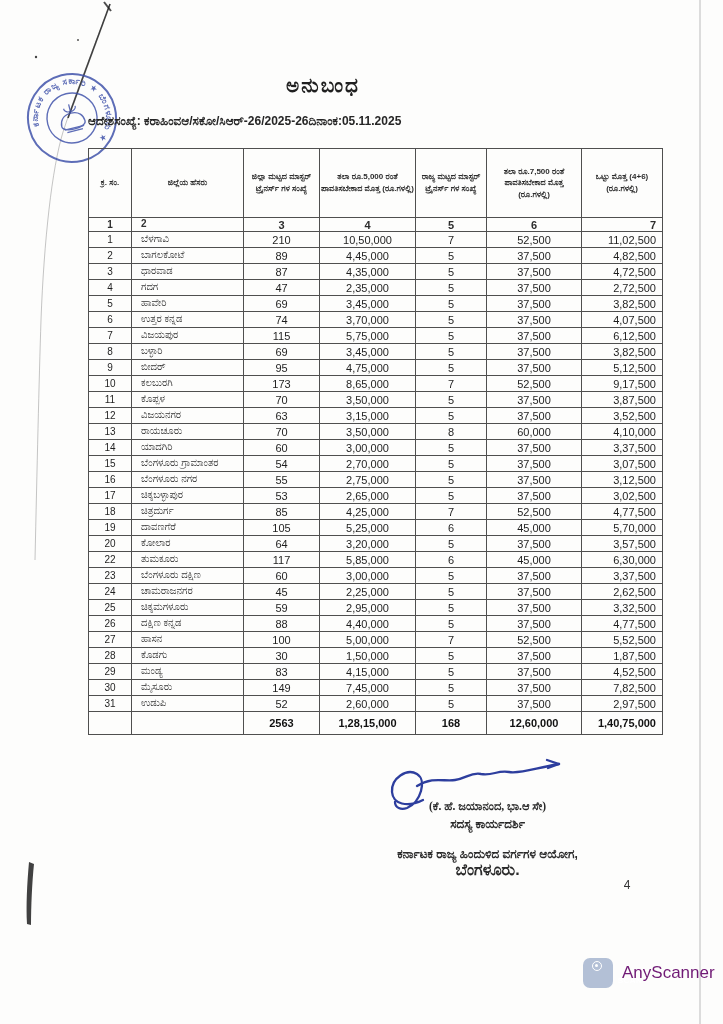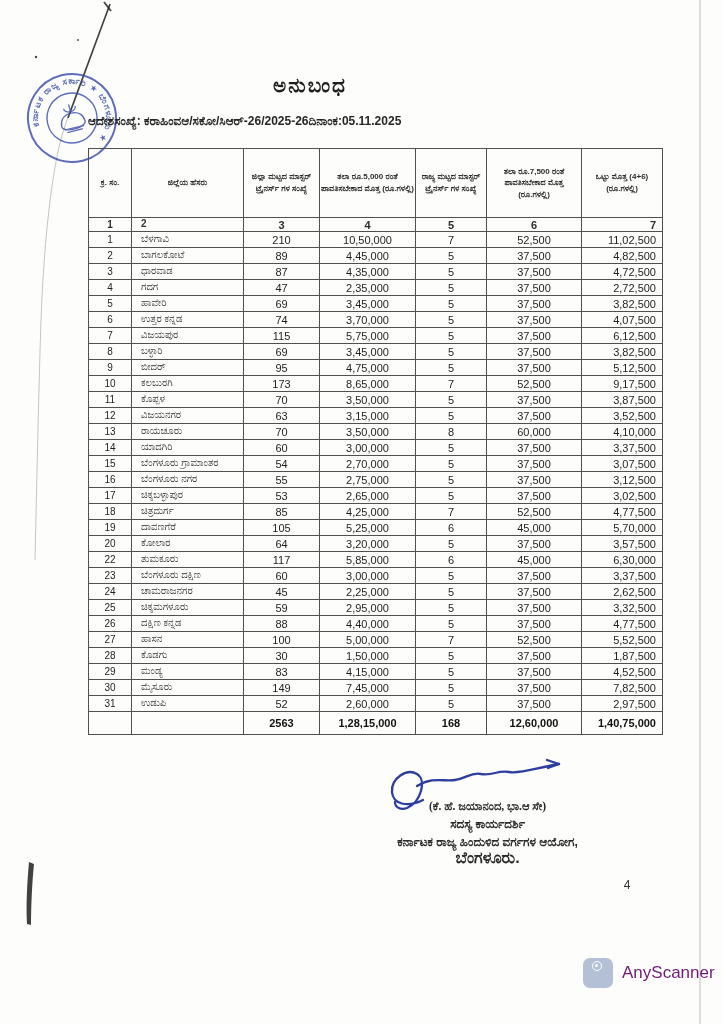--- a/index.html
+++ b/index.html
@@ -2,21 +2,21 @@
 <html><head>
 <meta charset="utf-8">
 <style>
   html,body{margin:0;padding:0;background:#e9e9e9;}
   .page{
     position:relative;width:723px;height:1024px;margin:0 auto;
     background:#fdfdfc;overflow:hidden;
     font-family:"Liberation Sans","DejaVu Sans",sans-serif;color:#222;
   }
   .doc-title{
-    position:absolute;top:74px;left:0;width:620px;text-align:center;
+    position:absolute;top:74px;left:13px;width:620px;text-align:center;
     font-size:20px;font-weight:bold;letter-spacing:2px;color:#1f1f1f;
   }
   .ref-row{
     position:absolute;top:114px;left:88px;width:505px;
     display:flex;justify-content:flex-start;
     font-size:12px;font-weight:bold;color:#262626;
   }
   
   table.doc-table{
     position:absolute;top:148px;left:88px;width:574px;
@@ -36,21 +36,21 @@
   .doc-table td.num{text-align:center;font-size:11px;}
   .doc-table td.amt{text-align:center;font-size:11px;}
   .doc-table td.amt7{text-align:right;padding-right:6px;font-size:11px;}
   .doc-table tfoot td{height:20px;font-weight:bold;font-size:11.5px;color:#111;}
   
   .sign-block{
     position:absolute;left:340px;top:800px;width:295px;text-align:center;
     font-weight:bold;color:#2a2a2a;
   }
   .sign-block .s-name{font-size:11.5px;margin-bottom:4px;font-family:Liberation Serif, serif;}
-  .sign-block .s-desig{font-size:12px;margin-bottom:4px;}
+  .sign-block .s-desig{font-size:12px;margin-bottom:16px;}
   .sign-block .s-org{font-size:12px;}
   .sign-block .s-place{font-size:16px;}
   .signature-svg{position:absolute;left:345px;top:758px;}
   .page-number{position:absolute;left:612px;top:878px;width:30px;text-align:center;font-size:12px;color:#333;}
   
   .scan-edge{position:absolute;left:699px;top:0;width:2px;height:1024px;background:#d6d6d6;opacity:.85;}
   .crease-svg{position:absolute;left:0;top:0;}
   .seal-svg{position:absolute;left:24px;top:70px;}
   
   .scanner-mark{position:absolute;left:583px;top:958px;display:flex;align-items:center;gap:9px;}

